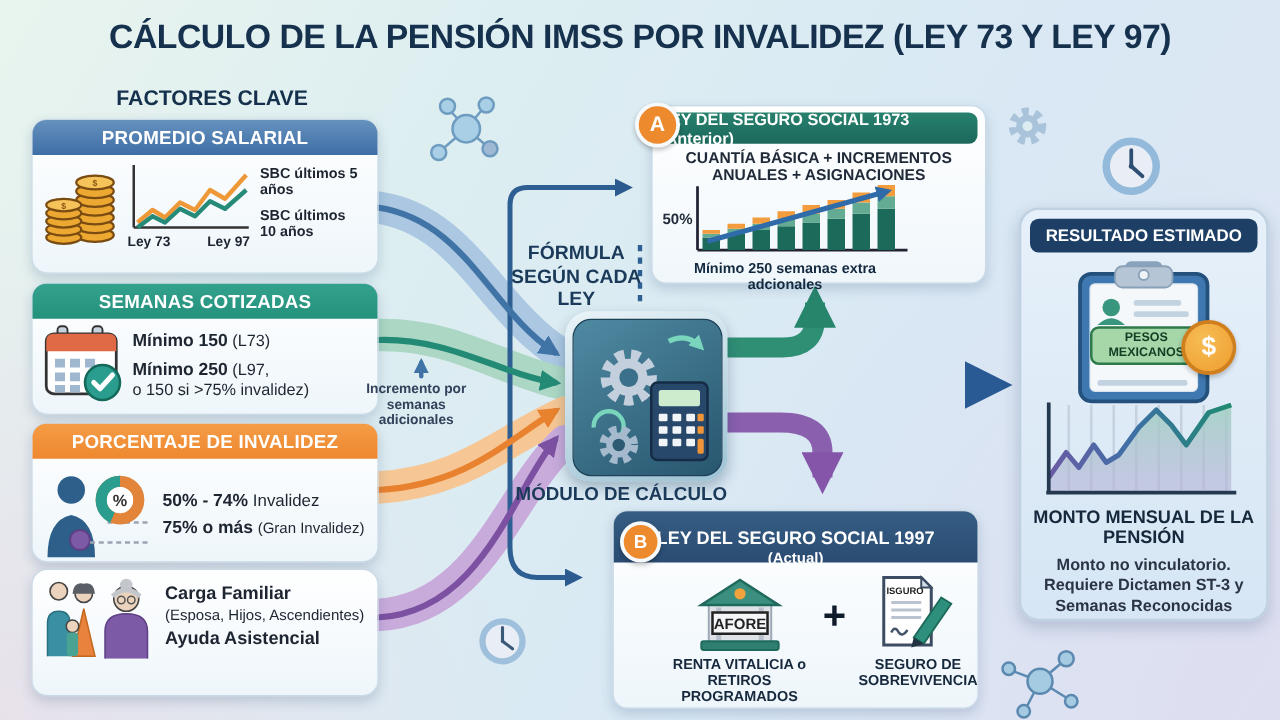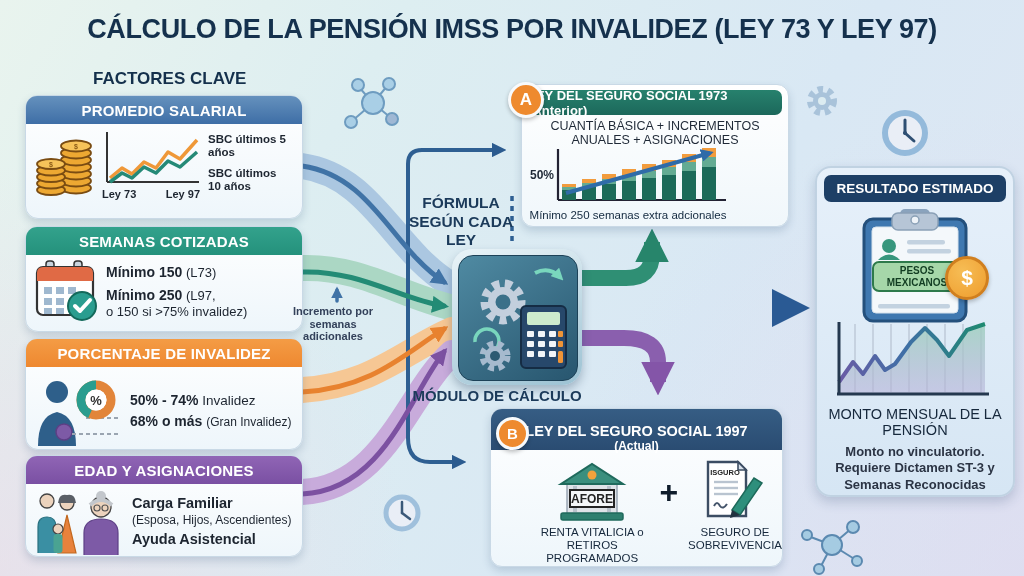--- a/index.html
+++ b/index.html
@@ -52,21 +52,21 @@
     border:2px solid #2e7a4b;border-radius:7px;color:#123d22;font-weight:bold;font-size:10px;
     text-align:center;line-height:1.15;}
   .pcoin{position:absolute;left:128px;top:88px;width:38px;height:38px;border-radius:50%;
     background:radial-gradient(circle at 38% 32%,#f6bd55,#ef9d2e);border:3px solid #d07f1f;
     color:#fff;font-weight:bold;font-size:21px;display:flex;align-items:center;justify-content:center;
     box-shadow:0 2px 4px rgba(0,0,0,.25);}
   .module{left:452px;top:249px;width:130px;height:136px;border-radius:20px;padding:6px;box-sizing:border-box;
     background:linear-gradient(160deg,#eaf4f8,#9cc2d3);box-shadow:0 5px 10px rgba(30,60,90,.3);}
   .module-in{width:100%;height:100%;border-radius:15px;background:linear-gradient(145deg,#4f8aa2,#28566f);
     border:1px solid #1d4258;}
-  .cap{font-weight:normal;color:#16283c;text-align:center;line-height:1.12;}
+  .cap{font-weight:bold;color:#16283c;text-align:center;line-height:1.12;}
 </style>
 </head>
 <body>
 
 <div id="stage">
 
   <svg class="abs" style="left:0;top:0" width="1024" height="576" viewBox="0 0 1024 576">
     <defs>
       <marker id="mBlue" viewBox="0 0 10 10" refX="7" refY="5" markerWidth="3.4" markerHeight="3.4" orient="auto">
           <path d="M0,0 L10,5 L0,10 z" fill="#4073a6"></path>
@@ -249,27 +249,26 @@
         <path d="M52,46 L86,46 M38,62 L86,62" stroke="#9aa5b1" stroke-width="2" stroke-dasharray="4 3" fill="none"></path>
         <g>
           <circle cx="62" cy="28" r="15" fill="none" stroke="#e2853a" stroke-width="9"></circle>
           <path d="M62,13 A15,15 0 0 0 47,28 A15,15 0 0 0 56,42" fill="none" stroke="#2a9d8f" stroke-width="9"></path>
           <circle cx="62" cy="28" r="10.5" fill="#fff"></circle>
           <text x="62" y="33" font-size="13" font-weight="bold" fill="#333" text-anchor="middle">%</text>
         </g>
       </svg>
       <div class="ftext" style="font-size:13.5px;">
         <div style="margin-top:4px;"><b>50% - 74%</b> <span>Invalidez</span></div>
-        <div style="margin-top:4px;"><b>68% o más</b> <span style="font-size:12px;">(Gran Invalidez)</span></div>
+        <div style="margin-top:4px;"><b>75% o más</b> <span style="font-size:12px;">(Gran Invalidez)</span></div>
       </div>
     </div>
   </div>
 
   <div class="abs fbox" style="top:455px;height:100px;">
-    <div class="fhdr" style="background:linear-gradient(180deg,#9065b5,#7a50a3);">EDAD Y ASIGNACIONES</div>
     <div class="fbody">
       <svg width="92" height="66" viewBox="0 0 92 66">
         <circle cx="13" cy="12" r="7" fill="#ecd3bd" stroke="#444" stroke-width="1.3"></circle>
         <path d="M4,64 V38 Q4,28 13,28 Q22,28 22,38 V64" fill="#3a8fa3" stroke="#28707f" stroke-width="1.2"></path>
         <circle cx="33" cy="14" r="7" fill="#ecd3bd" stroke="#444" stroke-width="1.3"></circle>
         <path d="M33,6 q-8,-2 -9,8 l18,0 q-1,-10 -9,-8" fill="#5a5f66"></path>
         <path d="M24,64 L33,26 L42,64 Z" fill="#e8823c" stroke="#c2681f" stroke-width="1.2"></path>
         <circle cx="24" cy="40" r="5" fill="#ecd3bd" stroke="#444" stroke-width="1.2"></circle>
         <rect x="19.5" y="45" width="9" height="19" rx="3" fill="#4aa392"></rect>
         <circle cx="67" cy="18" r="10" fill="#ecd3bd" stroke="#444" stroke-width="1.3"></circle>

